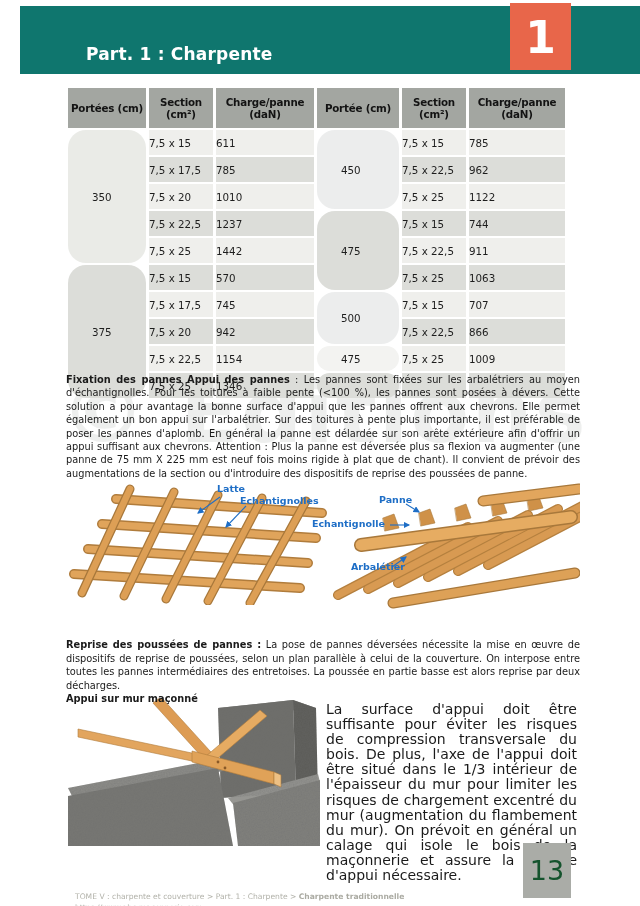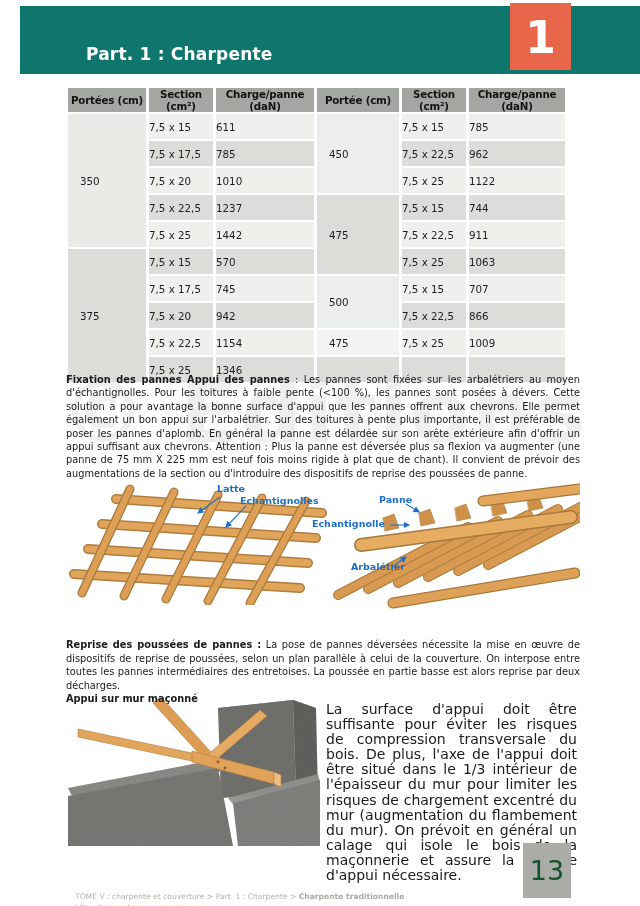--- a/index.html
+++ b/index.html
@@ -12,23 +12,23 @@
   .part-tab{position:absolute;left:510px;top:3px;width:61px;height:67px;background:#e8664a;z-index:3;text-align:center;}
   .part-tab span{color:#ffffff;font-weight:bold;font-size:44px;line-height:70px;}
 
   
   .wm{position:absolute;z-index:0;font-weight:bold;color:rgba(118,124,116,0.12);white-space:nowrap;}
   .wm1{left:60px;top:362px;font-size:86px;letter-spacing:2px;}
   .wm2{left:62px;top:416px;font-size:132px;letter-spacing:4px;}
 
   
   .dtable{position:absolute;left:65px;top:86px;z-index:2;border-collapse:separate;border-spacing:3px 2px;}
-  .dtable th{background:#a3a6a1;color:#131313;font-weight:bold;font-size:10.3px;height:20px;text-align:center;padding:0 2px;letter-spacing:-0.2px;}
+  .dtable th{background:#a3a6a1;color:#131313;font-weight:bold;font-size:10.3px;height:20px;text-align:center;padding:8px 2px;letter-spacing:-0.2px;}
   .dtable td{font-size:10.3px;color:#1d1d1d;height:23px;vertical-align:middle;padding-left:0;}
-  .dtable td.grp{padding-left:12px;}
+  .dtable td.grp{padding-left:24px;border-radius:18px;}
   .lt{background:#efefec;}
   .dk{background:#dcddd9;}
   .g350{background:#eaebe7;}
   .g375{background:#dcddd9;}
   .g450{background:#eceded;}
   .g475{background:#dcddd9;}
   .g500{background:#eceded;}
   .g475b{background:#f3f3f1;}
   .gE{background:#dcddd9;}
 

